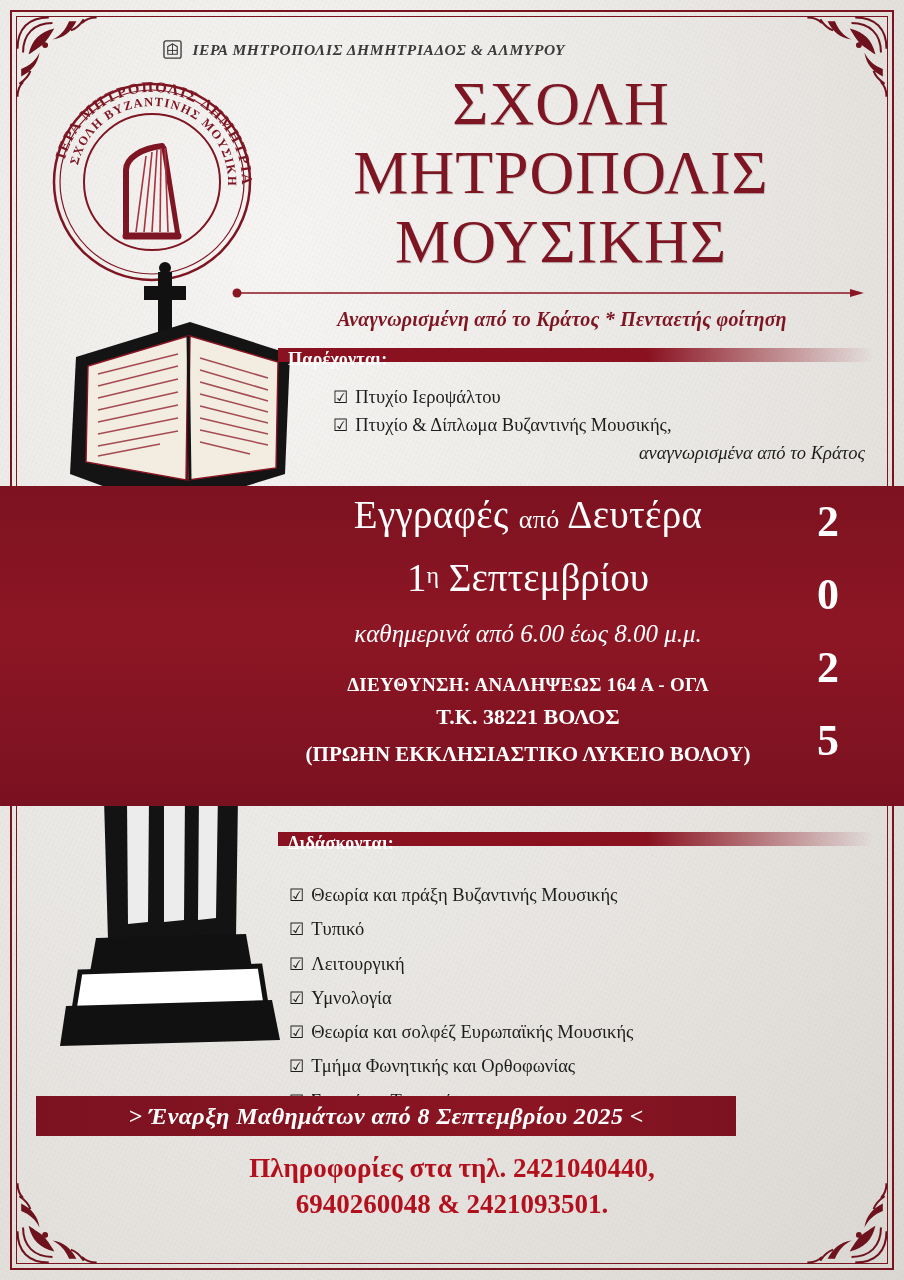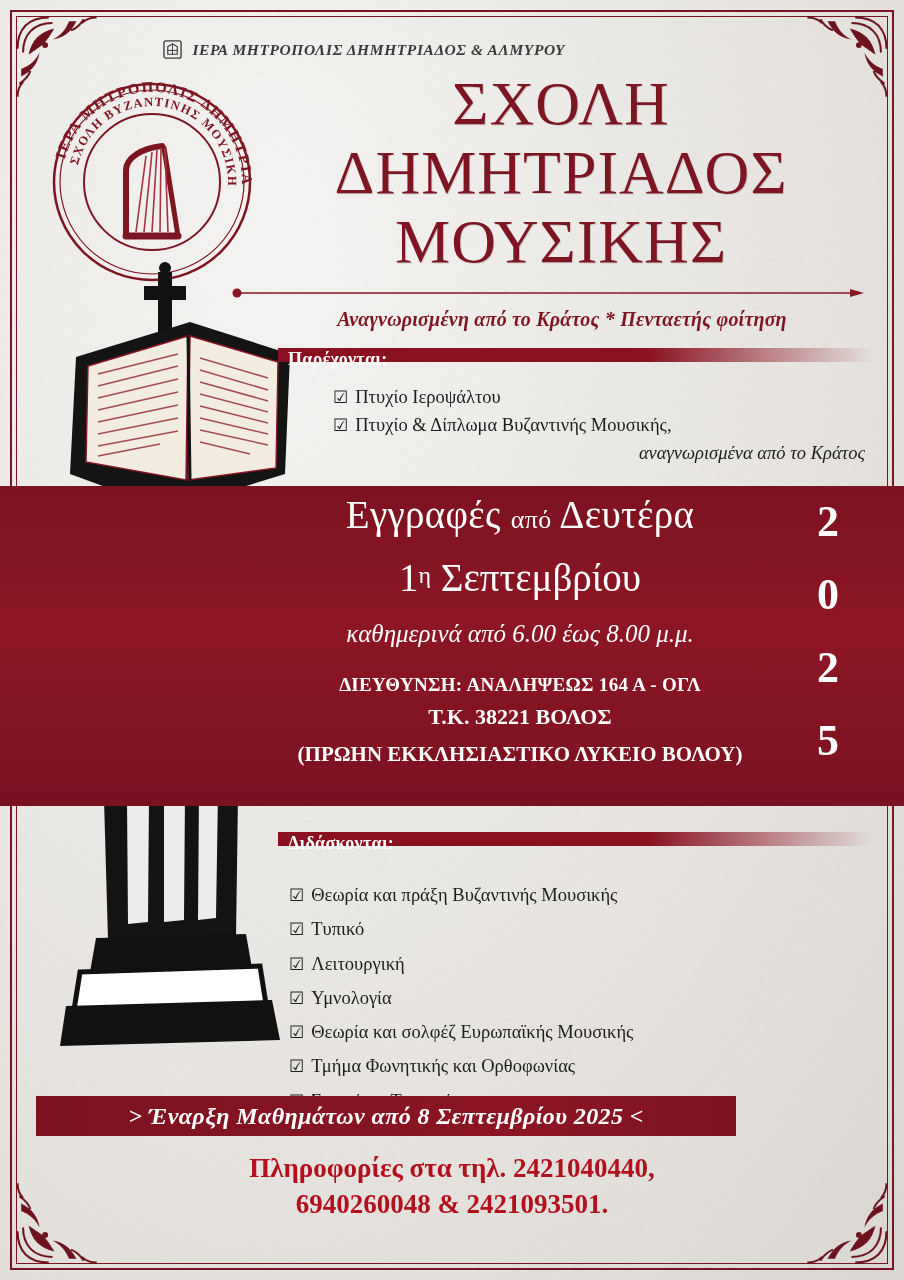--- a/index.html
+++ b/index.html
@@ -172,21 +172,21 @@
   .band {
     position: absolute;
     left: 0;
     top: 486px;
     width: 904px;
     height: 320px;
     background: linear-gradient(180deg, #7d1220 0%, #8d1624 45%, #7a1120 100%);
   }
   .band-content {
     position: absolute;
-    left: 240px;
+    left: 248px;
     top: 492px;
     width: 560px;
     text-align: center;
     color: #ffffff;
   }
   .reg-line-1 {
     font-size: 39px;
     letter-spacing: 0.3px;
     white-space: nowrap;
   }
@@ -377,21 +377,21 @@
         <path d="M -8 40 L 0 -40" stroke="#a8323f" stroke-width="1.6"></path>
         <path d="M 0 40 L 5 -42" stroke="#a8323f" stroke-width="1.6"></path>
         <path d="M 8 40 L 9 -44" stroke="#a8323f" stroke-width="1.6"></path>
         <path d="M 16 40 L 13 -44" stroke="#a8323f" stroke-width="1.6"></path>
       </g>
     </svg>
   </div>
 
   <div class="title-block">
     <div class="title-line l1">ΣΧΟΛΗ</div>
-    <div class="title-line l2">ΔΗΜΗΤΡΙΑΔΟΣ</div>
+    <div class="title-line l2">ΜΗΤΡΟΠΟΛΙΣ</div>
     <div class="title-line l3">ΜΟΥΣΙΚΗΣ</div>
   </div>
 
   <div class="arrow-rule">
     <svg viewBox="0 0 632 10" preserveAspectRatio="none">
       <circle cx="5" cy="5" r="4.5" fill="#8a1523"></circle>
       <line x1="8" y1="5" x2="620" y2="5" stroke="#8a1523" stroke-width="1.6"></line>
       <polygon points="632,5 618,1 618,9" fill="#8a1523"></polygon>
     </svg>
   </div>

